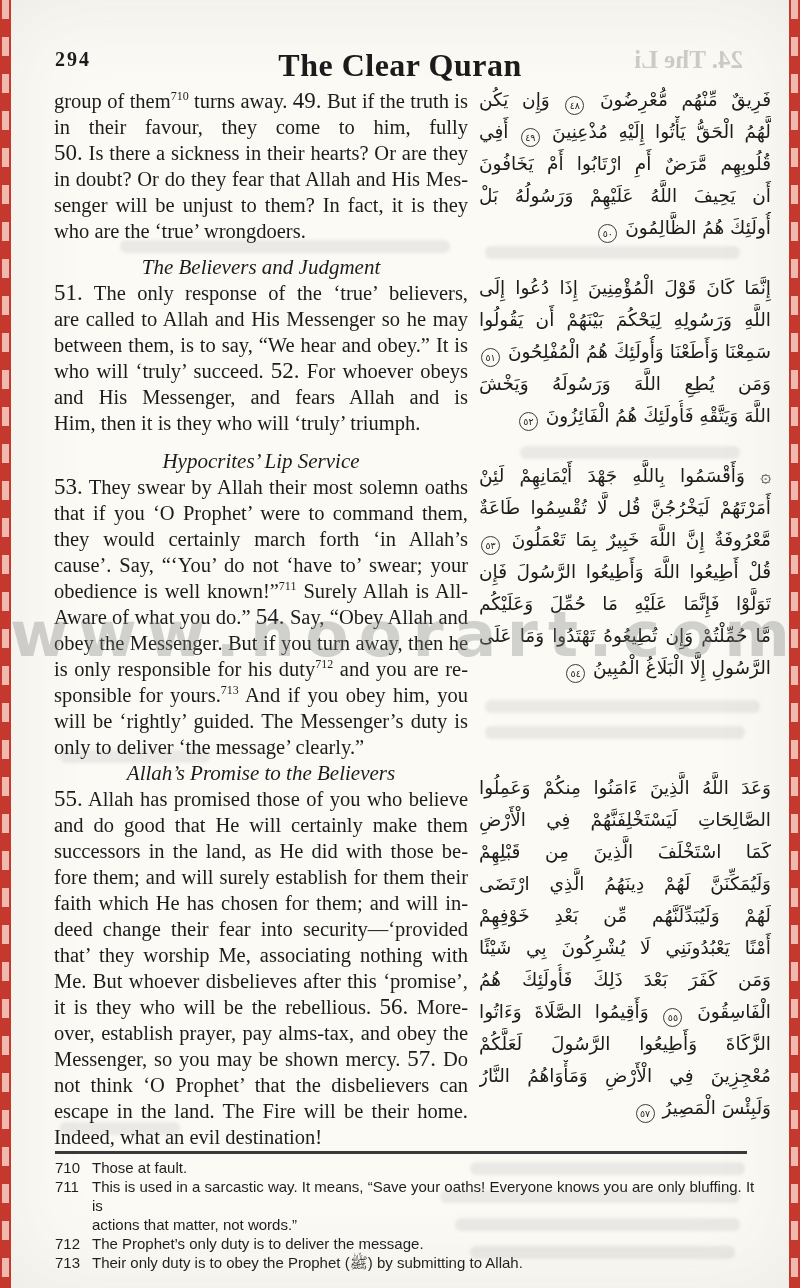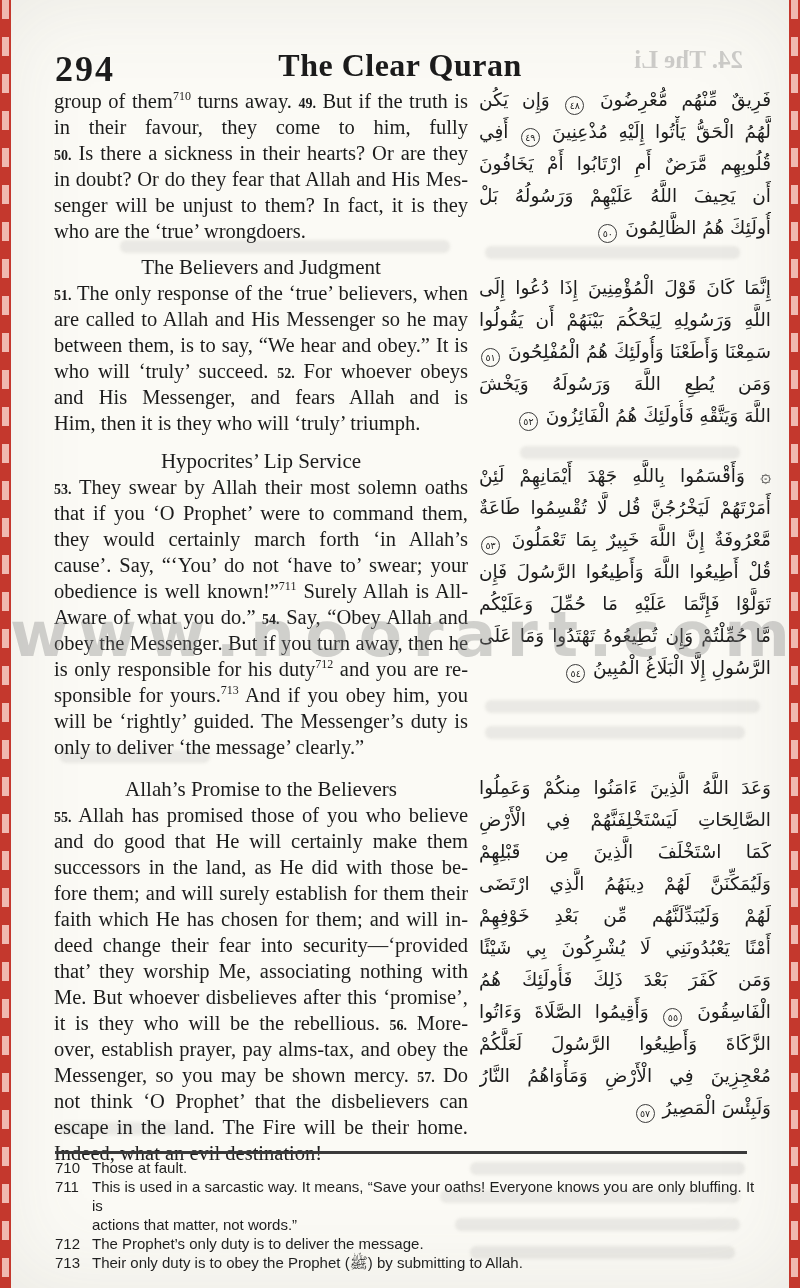--- a/index.html
+++ b/index.html
@@ -13,31 +13,31 @@
     box-shadow:inset 0 0 90px rgba(90,85,75,.10);
   }
   
   .edge{position:absolute;top:0;bottom:0;width:11px;background:var(--edge-red,#c4382d);z-index:6;}
   .edge.left{left:0;} .edge.right{right:0;}
   .edge::before{
     content:"";position:absolute;left:2px;right:2px;top:0;bottom:0;
     background:repeating-linear-gradient(180deg,var(--edge-dash,#f0b9b0) 0 19px,transparent 19px 37px);
   }
   
-  .page-number{position:absolute;left:55px;top:48px;font-size:36px;font-weight:bold;letter-spacing:2px;}
+  .page-number{position:absolute;left:55px;top:48px;font-size:20px;font-weight:bold;letter-spacing:2px;}
   .page-title{position:absolute;left:0;right:0;top:47px;text-align:center;font-size:32px;font-weight:bold;letter-spacing:.5px;}
   
   .english-col{position:absolute;left:54px;top:88px;width:414px;}
   .esection + .esection.m1{margin-top:10px;}
   .esection + .esection.m2{margin-top:12px;}
-  .esection + .esection.m3{margin-top:16px;}
-  .eheading{height:26px;line-height:26px;text-align:center;font-size:21px;}
+  .esection + .esection.m3{margin-top:0px;}
+  .eheading{height:26px;line-height:26px;font-style:italic;text-align:center;font-size:21px;}
   .eline{height:26px;line-height:26px;font-size:20.5px;text-align:justify;text-align-last:justify;overflow:hidden;}
   .eline.lastline{text-align-last:left;}
-  .vnum{font-weight:bold;font-size:14px;}
+  .vnum{font-weight:normal;font-size:23px;}
   sup{font-size:12px;line-height:0;vertical-align:super;}
   
   .arabic-col{position:absolute;left:479px;top:84px;width:292px;direction:rtl;
     font-family:"DejaVu Sans",sans-serif;}
   .ablock.m1{margin-top:28px;} .ablock.m2{margin-top:28px;} .ablock.m3{margin-top:88px;}
   .aline{height:32px;line-height:32px;font-size:18.5px;text-align:justify;text-align-last:justify;overflow:hidden;}
   .aline.lastline{text-align-last:right;}
   .ayah{display:inline-flex;align-items:center;justify-content:center;
     width:17px;height:17px;border:1.2px solid #3c3c3c;border-radius:50%;
     font-size:9.5px;line-height:1;vertical-align:-3px;margin:0 2px;flex:none;}

